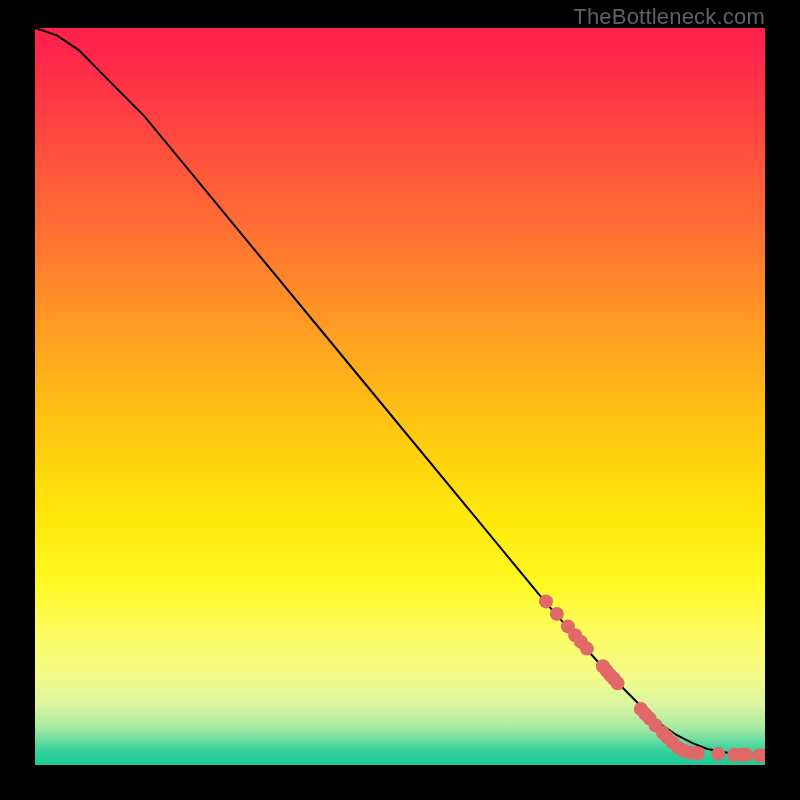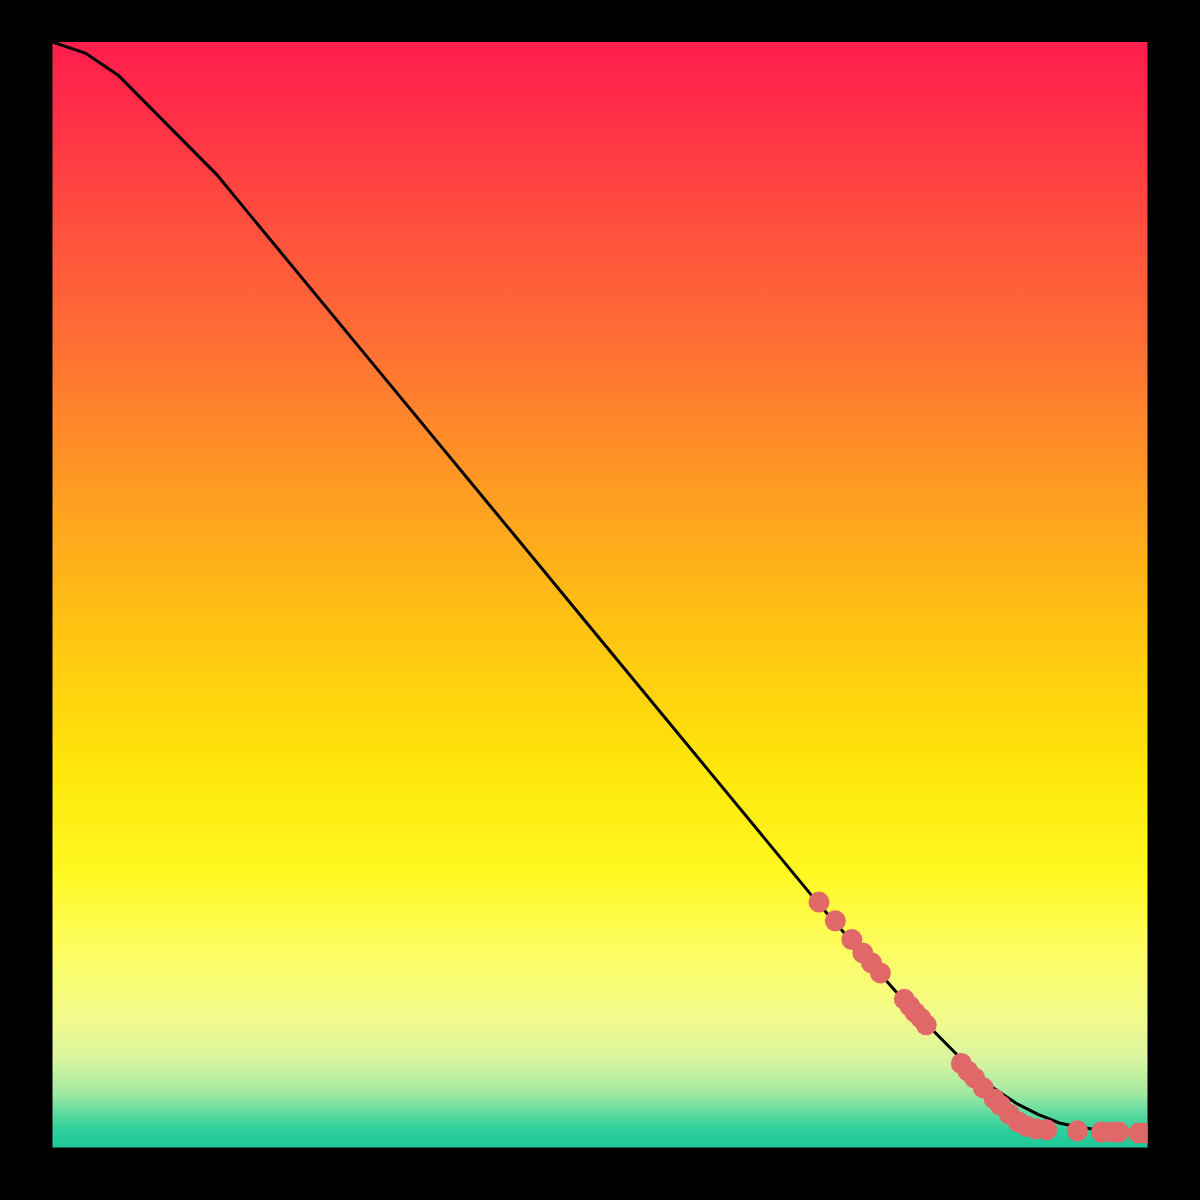--- a/index.html
+++ b/index.html
@@ -67,20 +67,21 @@
   }
   .dot {
     fill: #e06868;
     stroke: none;
   }
 </style>
 </head>
 <body>
 
 <div class="stage">
+  <div class="credit">TheBottleneck.com</div>
 
   <div class="plot">
     <svg class="overlay" viewBox="0 0 730 737" preserveAspectRatio="none">
       <path id="curve-path" class="curve" d="M0.0 0.0 L21.9 7.4 L43.8 22.1 L73.0 51.6 L109.5 88.4 L146.0 132.7 L219.0 221.1 L292.0 309.5 L365.0 398.0 L438.0 486.4 L511.0 574.9 L569.4 641.2 L598.6 670.7 L620.5 692.8 L642.4 707.5 L657.0 714.9 L671.6 720.8 L686.2 723.7 L700.8 725.9 L715.4 726.7 L730.0 727.4"></path>
       <g id="dots-group">
           <circle cx="511.0" cy="573.4" r="7" class="dot"></circle>
           <circle cx="521.9" cy="585.9" r="7" class="dot"></circle>
           <circle cx="532.9" cy="598.4" r="7" class="dot"></circle>
           <circle cx="540.2" cy="607.3" r="7" class="dot"></circle>
           <circle cx="546.0" cy="613.9" r="7" class="dot"></circle>

